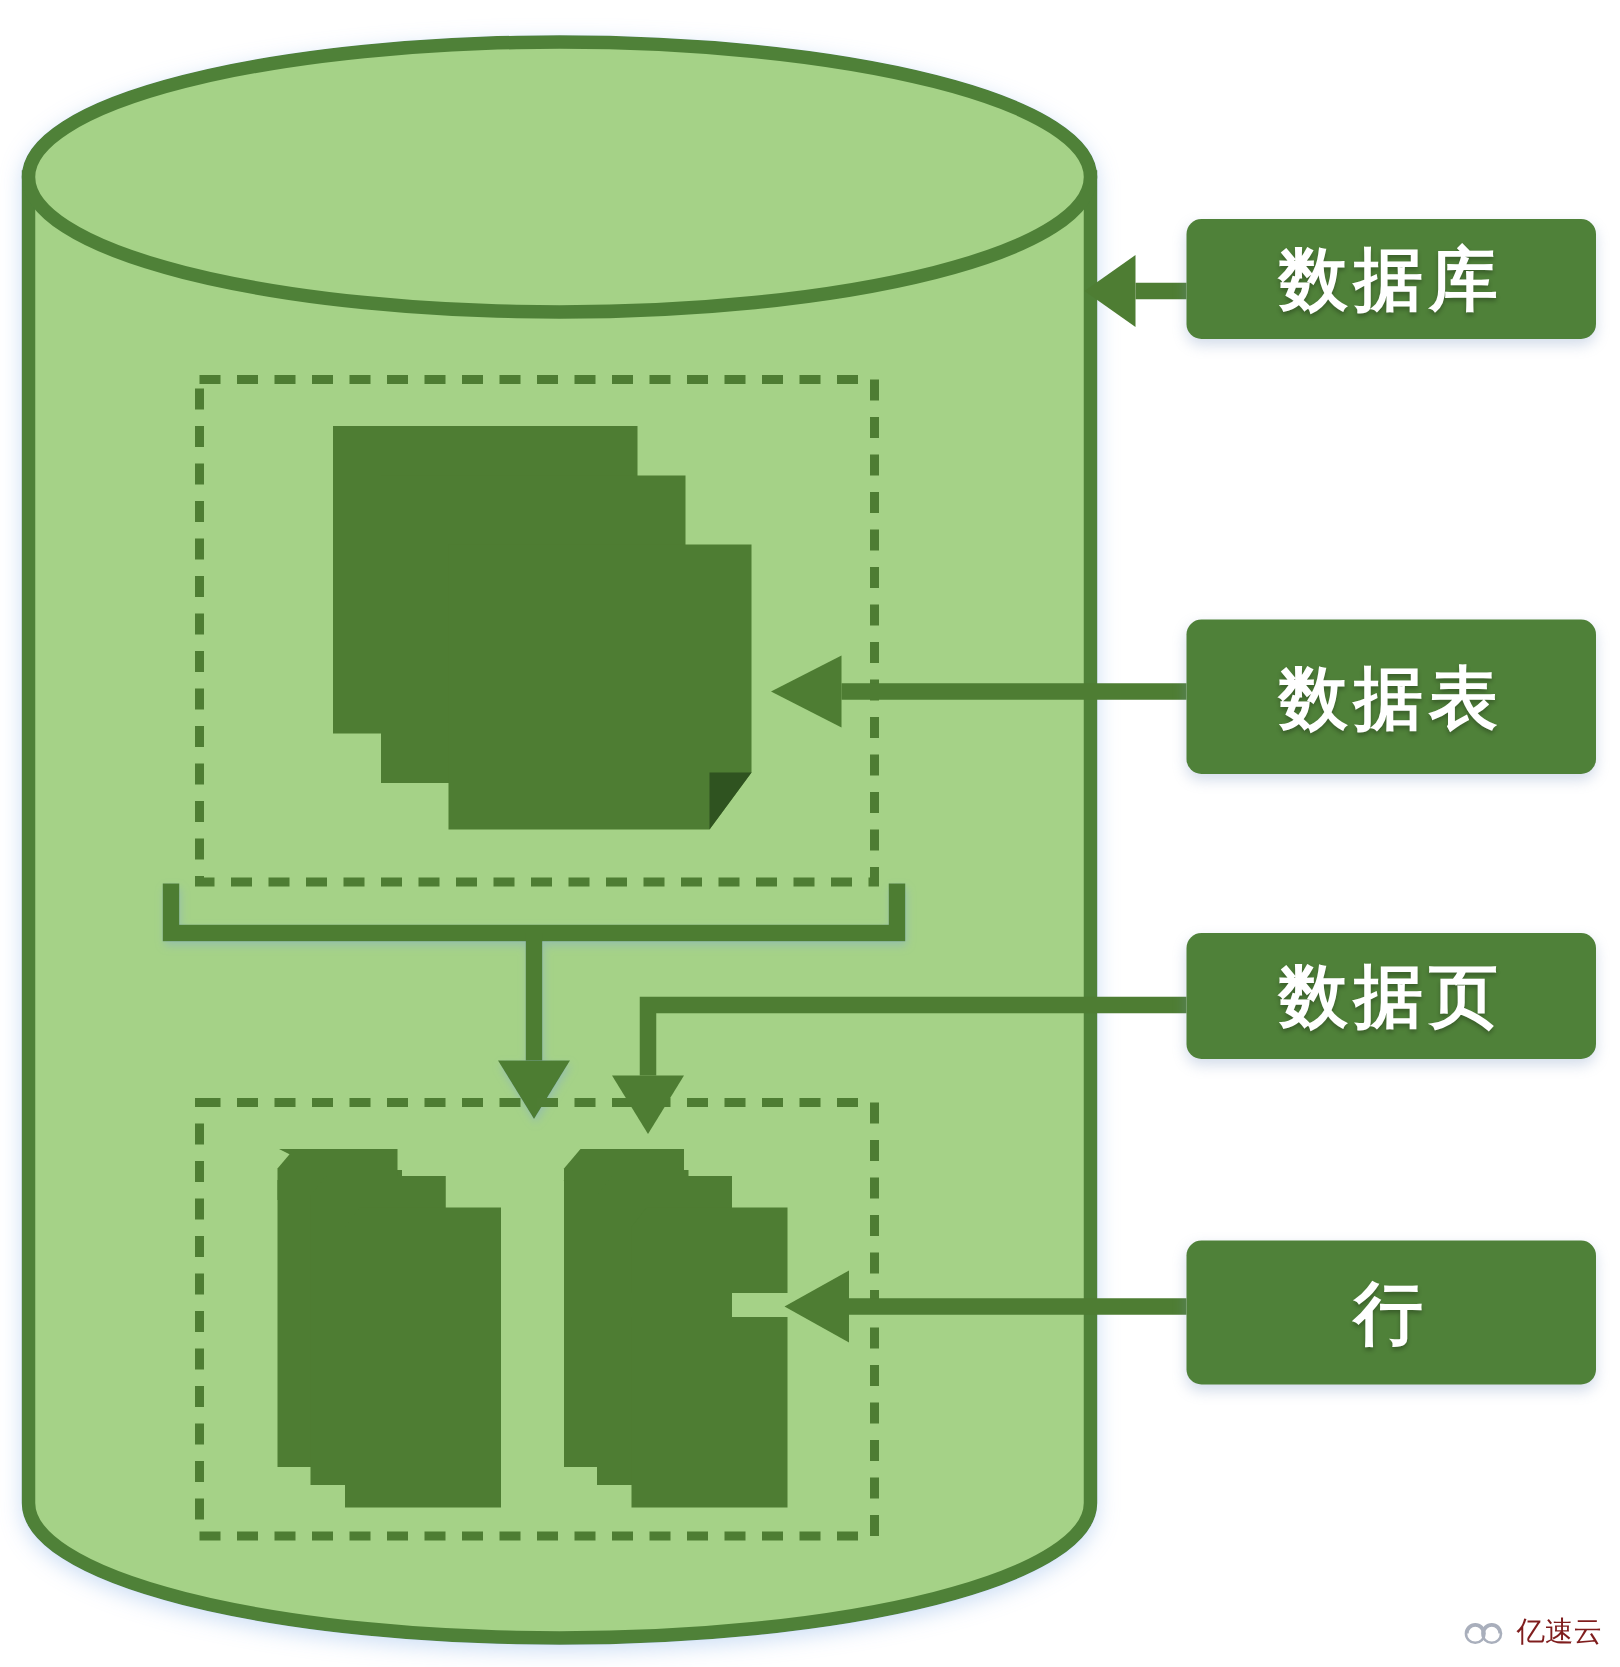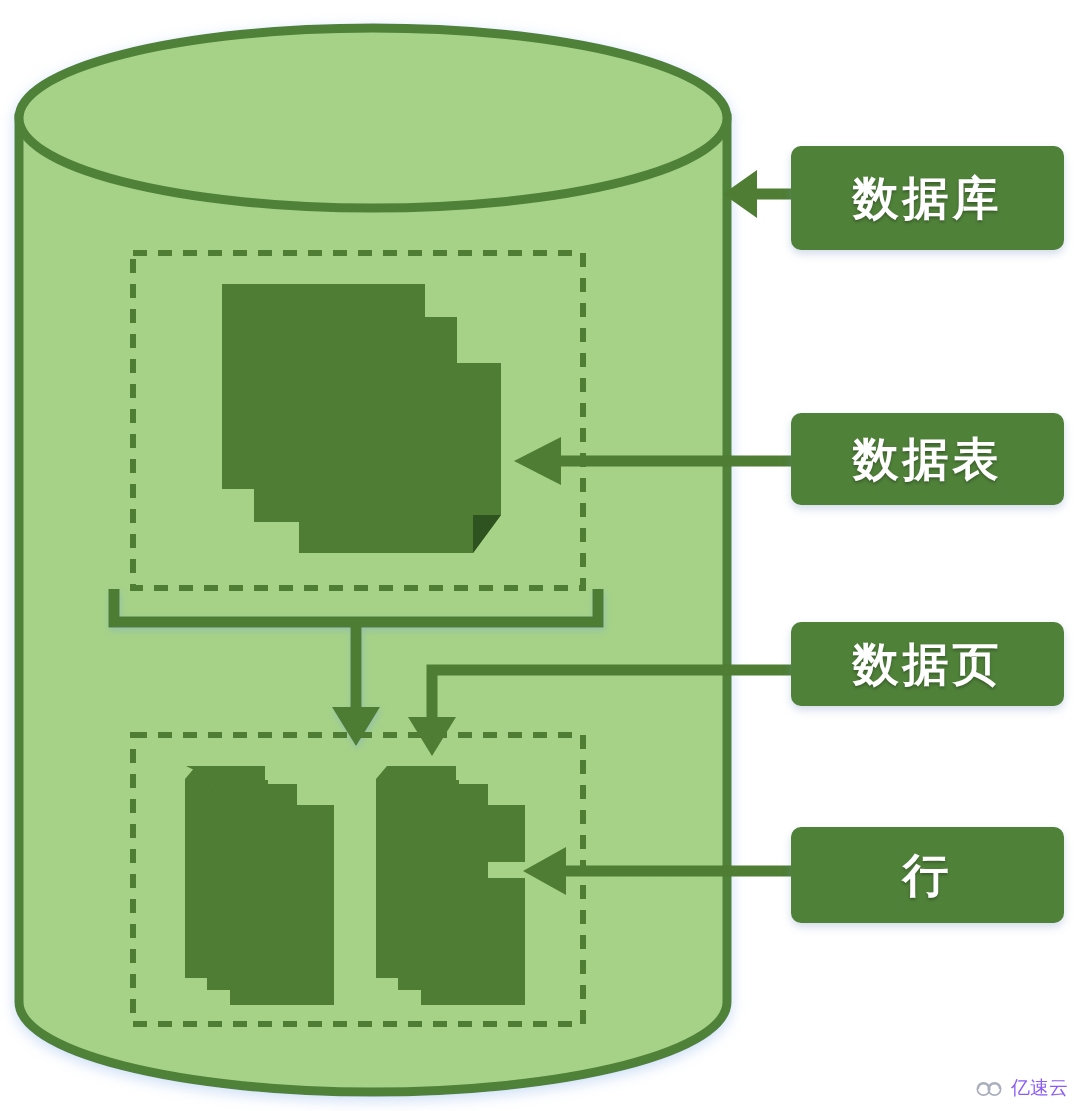--- a/index.html
+++ b/index.html
@@ -31,33 +31,33 @@
     font-size: 46px;
     letter-spacing: 4px;
     display: flex;
     align-items: center;
     justify-content: center;
     box-shadow: 0 4px 9px rgba(120,150,190,0.33);
     text-shadow: 0 2px 3px rgba(0,0,0,0.28);
     line-height: 1;
     user-select: none;
   }
-  #lbl-db   { left: 791px; top: 146px;  width: 273px; height: 104px; }
-  #lbl-tbl  { left: 791px; top: 413px;  width: 273px; height: 92px; }
+  #lbl-db   { left: 791px; top: 146px;  width: 273px; height: 80px; }
+  #lbl-tbl  { left: 791px; top: 413px;  width: 273px; height: 103px; }
   #lbl-page { left: 791px; top: 622px;  width: 273px; height: 84px; }
   #lbl-row  { left: 791px; top: 827px;  width: 273px; height: 96px; }
 
   #watermark {
     position: absolute;
     right: 12px;
     bottom: 10px;
     display: flex;
     align-items: center;
     gap: 6px;
-    color: #8b5cf6;
+    color: #7f1d1d;
     font-size: 19px;
     font-family: Liberation Mono, monospace;
     user-select: none;
   }
   #watermark .wm-icon { display: block; }
 </style>
 </head>
 <body>
 
 <svg id="canvas" viewBox="0 0 1080 1111">

